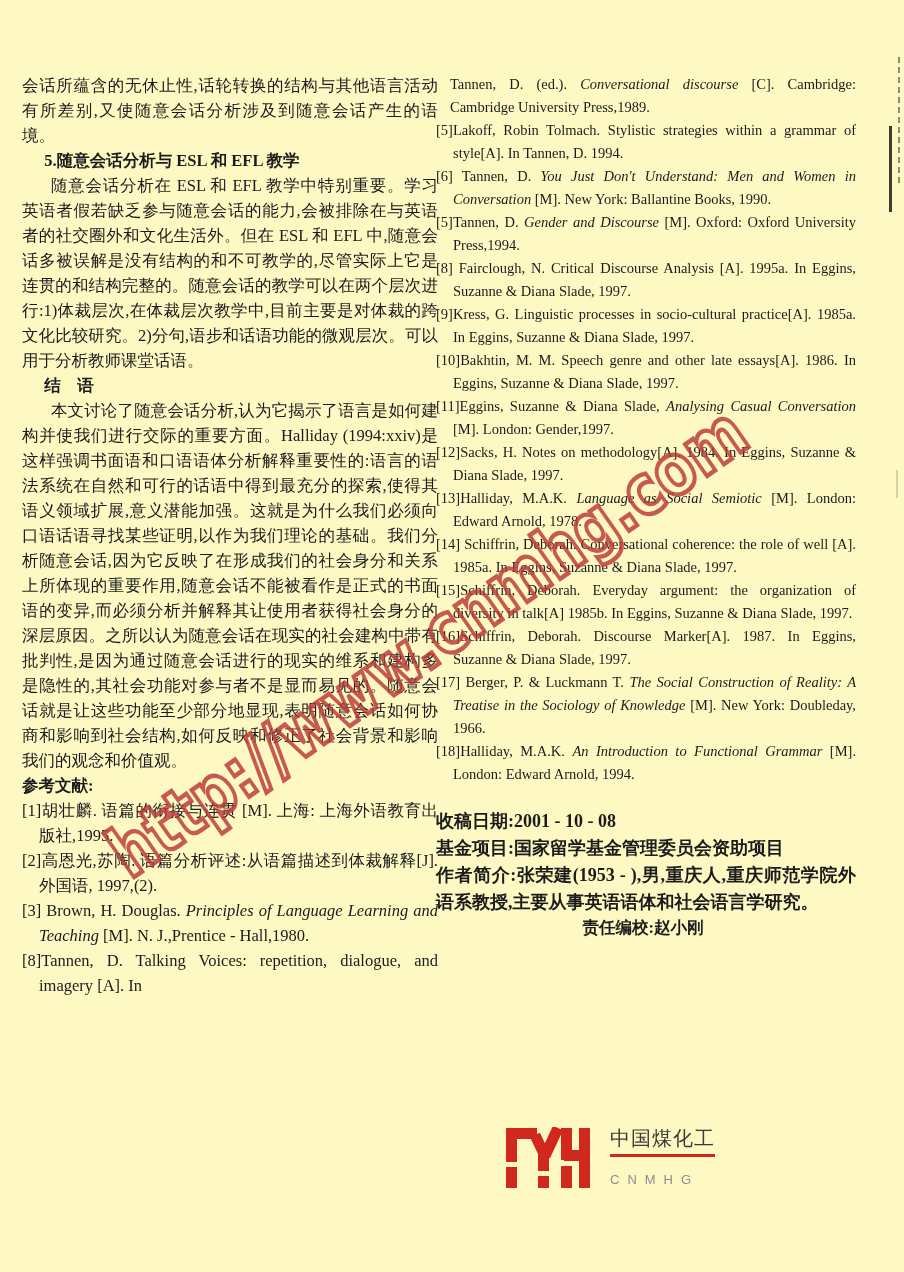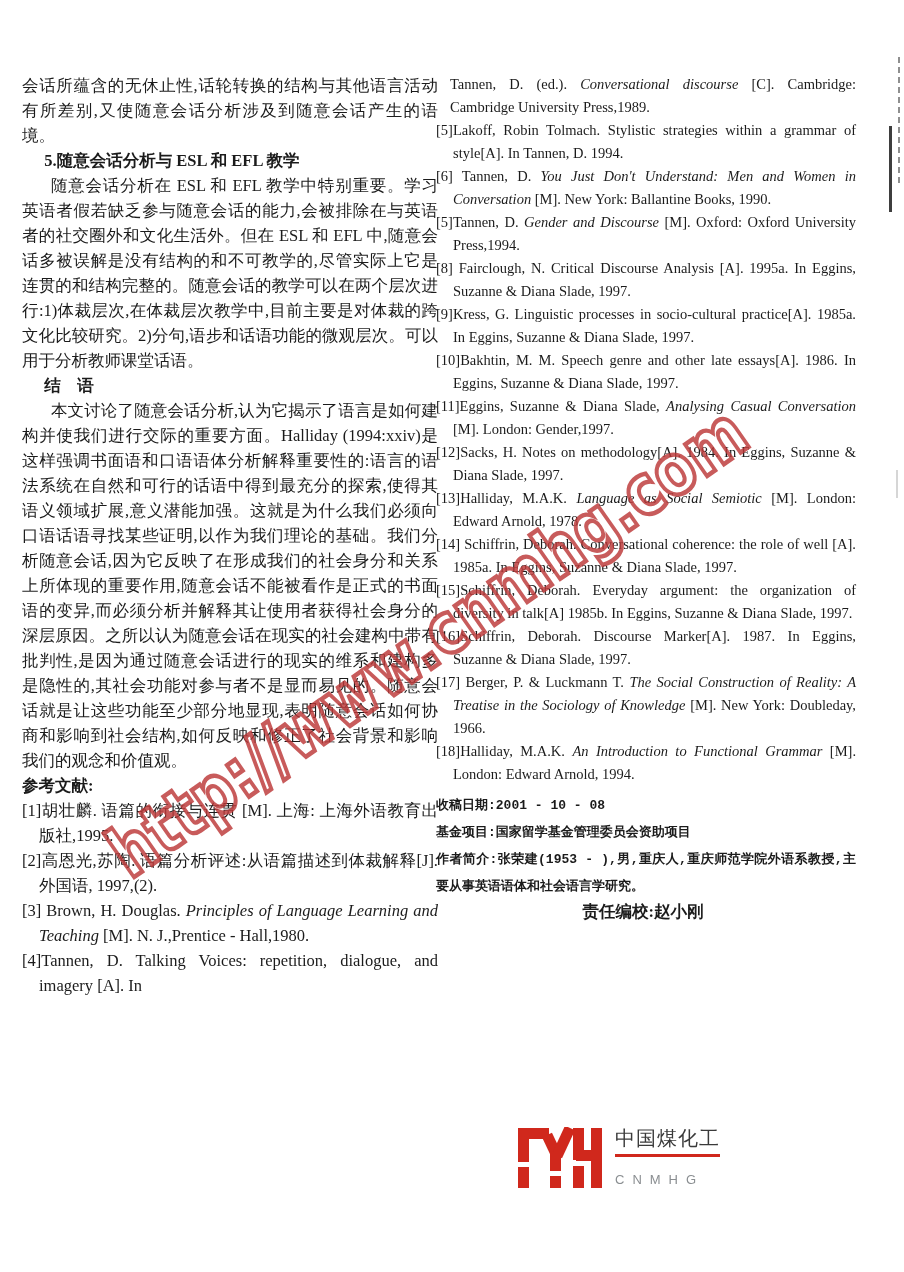--- a/index.html
+++ b/index.html
@@ -1,48 +1,48 @@
 <!DOCTYPE html>
 <html><head>
 <meta charset="utf-8">
 <style>
   html,body{margin:0;padding:0;background:#e8e8e8;}
   .page{
     position:relative;width:904px;height:1272px;margin:0 auto;
-    background:#ffffff;overflow:hidden;
+    background:#fef9c3;overflow:hidden;
     font-family:"Liberation Serif","DejaVu Serif",serif;
     color:#1b1b1b;
   }
   
   .col{position:absolute;top:73px;}
   .col-left{left:22px;width:416px;font-size:16.5px;line-height:25px;text-align:justify;}
   .col-right{left:436px;width:420px;font-size:14.5px;line-height:23px;text-align:justify;}
   .col p{margin:0;}
   .para{text-align:justify;}
   .indent{text-indent:1.75em;}
   .h-sec{font-weight:700;text-indent:1.35em;}
   .refs-heading{font-weight:700;margin-top:17px;}
   .ref{margin:0;padding-left:17px;text-indent:-17px;text-align:justify;}
   .ref.cont{text-indent:0;padding-left:14px;}
   .it{font-style:italic;}
   
-  .meta-block{margin-top:6px;font-size:13px;line-height:27px;font-weight:700;
-    font-family:Liberation Mono, monospace;}
+  .meta-block{margin-top:22px;font-size:18px;line-height:27px;font-weight:700;
+    font-family:Liberation Serif, serif;}
   .meta-line{margin:0;}
   .meta-label{font-weight:700;}
   .editor-line{margin-top:16px;font-size:16.5px;font-weight:700;text-align:center;padding-right:6px;}
   
   .wm{position:absolute;left:0;top:0;width:904px;height:1272px;pointer-events:none;}
   .wm text{
     font-family:"DejaVu Sans","Liberation Sans",sans-serif;
     font-weight:700;font-size:70px;
     fill:none;stroke:#bc3838;stroke-width:4.5px;opacity:.82;
   }
   
-  .logo{position:absolute;left:518px;top:1127px;display:flex;align-items:flex-start;}
+  .logo{position:absolute;left:506px;top:1127px;display:flex;align-items:flex-start;gap:7px;}
   .logo-mark{width:84px;height:62px;flex:0 0 auto;}
   .logo-text{margin-left:13px;}
   .logo-cn{
     font-family:"Liberation Sans","DejaVu Sans",sans-serif;
     font-size:20px;letter-spacing:1px;color:#3a3a3a;
     padding-bottom:5px;border-bottom:3px solid #d0281c;line-height:22px;white-space:nowrap;
   }
   .logo-en{
     font-family:"Liberation Sans","DejaVu Sans",sans-serif;
     font-size:13px;letter-spacing:8px;color:#8a8e91;margin-top:14px;line-height:18px;
@@ -64,21 +64,21 @@
     <p class="para">会话所蕴含的无休止性,话轮转换的结构与其他语言活动有所差别,又使随意会话分析涉及到随意会话产生的语境。</p>
     <p class="h-sec">5.随意会话分析与 ESL 和 EFL 教学</p>
     <p class="para indent">随意会话分析在 ESL 和 EFL 教学中特别重要。学习英语者假若缺乏参与随意会话的能力,会被排除在与英语者的社交圈外和文化生活外。但在 ESL 和 EFL 中,随意会话多被误解是没有结构的和不可教学的,尽管实际上它是连贯的和结构完整的。随意会话的教学可以在两个层次进行:1)体裁层次,在体裁层次教学中,目前主要是对体裁的跨文化比较研究。2)分句,语步和话语功能的微观层次。可以用于分析教师课堂话语。</p>
     <p class="h-sec">结　语</p>
     <p class="para indent">本文讨论了随意会话分析,认为它揭示了语言是如何建构并使我们进行交际的重要方面。Halliday (1994:xxiv)是这样强调书面语和口语语体分析解释重要性的:语言的语法系统在自然和可行的话语中得到最充分的探索,使得其语义领域扩展,意义潜能加强。这就是为什么我们必须向口语话语寻找某些证明,以作为我们理论的基础。我们分析随意会话,因为它反映了在形成我们的社会身分和关系上所体现的重要作用,随意会话不能被看作是正式的书面语的变异,而必须分析并解释其让使用者获得社会身分的深层原因。之所以认为随意会话在现实的社会建构中带有批判性,是因为通过随意会话进行的现实的维系和建构多是隐性的,其社会功能对参与者不是显而易见的。随意会话就是让这些功能至少部分地显现,表明随意会话如何协商和影响到社会结构,如何反映和修正了社会背景和影响我们的观念和价值观。</p>
     <p class="refs-heading">参考文献:</p>
     <div>
         <p class="ref"><span>[1]胡壮麟. 语篇的衔接与连贯 [M]. 上海: 上海外语教育出版社,1995.</span></p>
         <p class="ref"><span>[2]高恩光,苏陶. 语篇分析评述:从语篇描述到体裁解释[J].外国语, 1997,(2).</span></p>
         <p class="ref"><span>[3] Brown, H. Douglas. </span><span class="it">Principles of Language Learning and Teaching</span><span> [M]. N. J.,Prentice - Hall,1980.</span></p>
-        <p class="ref"><span>[4]Tannen, D. Talking Voices: repetition, dialogue, and imagery [A]. In</span></p>
+        <p class="ref"><span>[8]Tannen, D. Talking Voices: repetition, dialogue, and imagery [A]. In</span></p>
       </div>
   </div>
 
   <div class="col col-right">
     <div>
         <p class="ref cont"><span>Tannen, D. (ed.). </span><span class="it">Conversational discourse</span><span> [C]. Cambridge: Cambridge University Press,1989.</span></p>
         <p class="ref"><span>[5]Lakoff, Robin Tolmach. Stylistic strategies within a grammar of style[A]. In Tannen, D. 1994.</span></p>
         <p class="ref"><span>[6] Tannen, D. </span><span class="it">You Just Don't Understand: Men and Women in Conversation</span><span> [M]. New York: Ballantine Books, 1990.</span></p>
         <p class="ref"><span>[5]Tannen, D. </span><span class="it">Gender and Discourse</span><span> [M]. Oxford: Oxford University Press,1994.</span></p>
         <p class="ref"><span>[8] Fairclough, N. Critical Discourse Analysis [A]. 1995a. In Eggins, Suzanne &amp; Diana Slade, 1997.</span></p>

